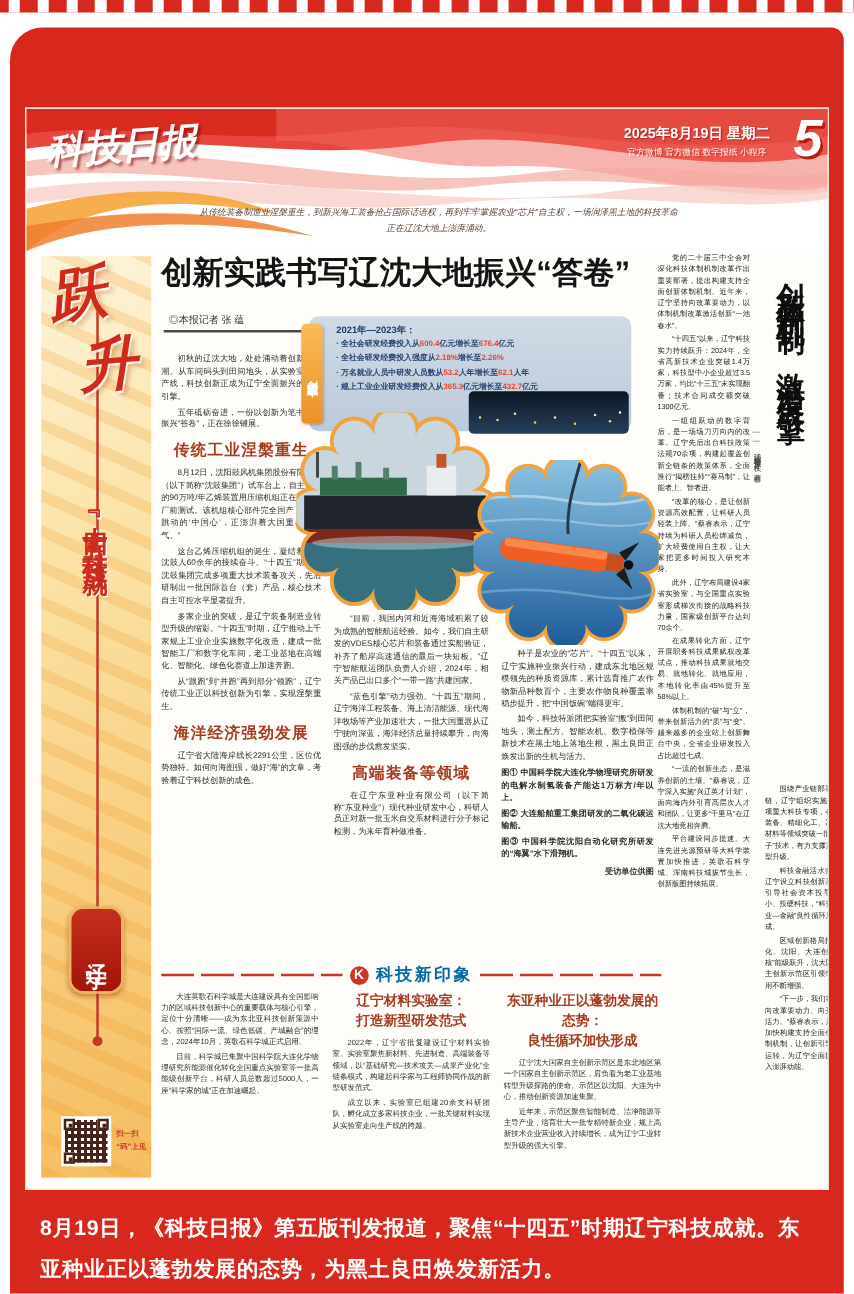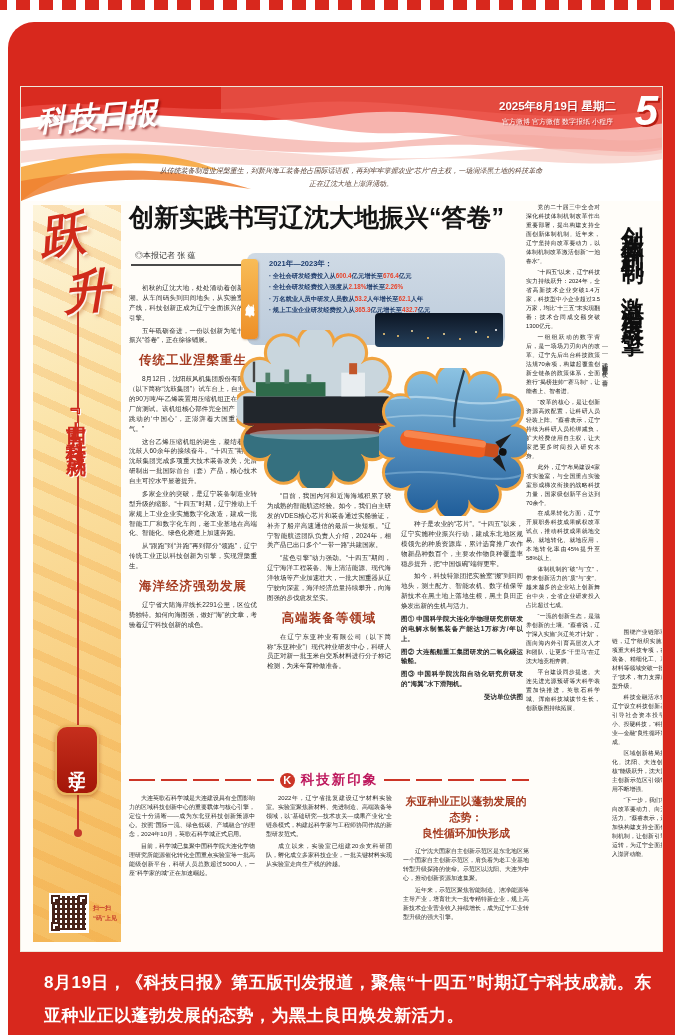--- a/index.html
+++ b/index.html
@@ -5,21 +5,21 @@
   html,body{margin:0;padding:0;}
   body{width:683px;height:1035px;position:relative;background:#ffffff;
        font-family:"Liberation Sans",sans-serif;overflow:hidden;}
 
   
   .filmstrip{position:absolute;left:0;top:0;width:683px;height:10px;background:#d8281d;
     background-image:repeating-linear-gradient(90deg,#ffffff 0 9px,rgba(0,0,0,0) 9px 23px);
     background-position:7px 0;}
   .card{position:absolute;left:8px;top:22px;width:667px;height:1013px;background:#d8281d;
         border-radius:26px 10px 0 0;}
-  .page-caption{position:absolute;left:36px;top:944px;width:622px;color:#ffffff;
+  .page-caption{position:absolute;left:24px;top:944px;width:622px;color:#ffffff;
         font-size:17px;font-weight:bold;line-height:1.95;letter-spacing:.5px;}
 
   
   .paper{position:absolute;left:12px;top:64px;width:643px;height:866px;background:#fffdf9;
          border:1px solid #efe7db;box-sizing:border-box;overflow:hidden;}
 
   
   .masthead{position:absolute;left:0;top:0;width:643px;height:114px;overflow:hidden;}
   .masthead svg{position:absolute;left:0;top:0;width:100%;height:100%;}
   .brand{position:absolute;left:16px;top:10px;font-family:"DejaVu Serif",serif;
@@ -114,21 +114,21 @@
     font-size:23px;font-weight:bold;color:#0e0e0e;letter-spacing:7px;height:414px;}
   .sb-byline{position:absolute;left:74px;top:140px;writing-mode:vertical-rl;text-orientation:upright;
     font-size:6px;color:#444;letter-spacing:1px;height:290px;}
 
   
   .impress-band{position:absolute;left:108px;top:684px;width:400px;display:flex;
     align-items:center;gap:6px;}
   .band-line{flex:1;height:2px;background:repeating-linear-gradient(90deg,#cc3526 0 26px,rgba(0,0,0,0) 26px 32px);}
   .kbadge{width:15px;height:15px;border-radius:50%;background:#cc3526;color:#fff;font-size:11px;
     font-weight:bold;display:flex;align-items:center;justify-content:center;flex:0 0 auto;}
-  .band-label{font-size:13.5px;font-weight:bold;color:#be185d;letter-spacing:2px;flex:0 0 auto;}
+  .band-label{font-size:13.5px;font-weight:bold;color:#0369a1;letter-spacing:2px;flex:0 0 auto;}
   .impress-row{position:absolute;left:108px;top:707px;width:400px;display:flex;gap:11px;}
   .imp-col{width:126px;}
   .imp-title{font-size:11px;font-weight:bold;color:#a63b20;text-align:center;line-height:1.45;
     margin-bottom:5px;}
   .imp-title span{display:block;}
   .imp-col p{font-size:6px;line-height:1.5;color:#2b2b2b;text-align:justify;text-indent:2em;margin:0 0 3px;}
 </style>
 </head>
 <body>
 
@@ -326,20 +326,24 @@
       <div class="band-label">科技新印象</div>
       <div class="band-line"></div>
     </div>
 
     <div class="impress-row">
       <div class="imp-col">
         <p>大连英歌石科学城是大连建设具有全国影响力的区域科技创新中心的重要载体与核心引擎，定位十分清晰——成为东北亚科技创新策源中心。按照“国际一流、绿色低碳、产城融合”的理念，2024年10月，英歌石科学城正式启用。</p>
         <p>目前，科学城已集聚中国科学院大连化学物理研究所能源催化转化全国重点实验室等一批高能级创新平台，科研人员总数超过5000人，一座“科学家的城”正在加速崛起。</p>
       </div>
       <div class="imp-col">
+        <div class="imp-title">
+          <span>辽宁材料实验室：</span>
+            <span>打造新型研发范式</span>
+        </div>
         <p>2022年，辽宁省批复建设辽宁材料实验室。实验室聚焦新材料、先进制造、高端装备等领域，以“基础研究—技术攻关—成果产业化”全链条模式，构建起科学家与工程师协同作战的新型研发范式。</p>
         <p>成立以来，实验室已组建20余支科研团队，孵化成立多家科技企业，一批关键材料实现从实验室走向生产线的跨越。</p>
       </div>
       <div class="imp-col">
         <div class="imp-title">
           <span>东亚种业正以蓬勃发展的态势：</span>
             <span>良性循环加快形成</span>
         </div>
         <p>辽宁沈大国家自主创新示范区是东北地区第一个国家自主创新示范区，肩负着为老工业基地转型升级探路的使命。示范区以沈阳、大连为中心，推动创新资源加速集聚。</p>
         <p>近年来，示范区聚焦智能制造、洁净能源等主导产业，培育壮大一批专精特新企业，规上高新技术企业营业收入持续增长，成为辽宁工业转型升级的强大引擎。</p>

